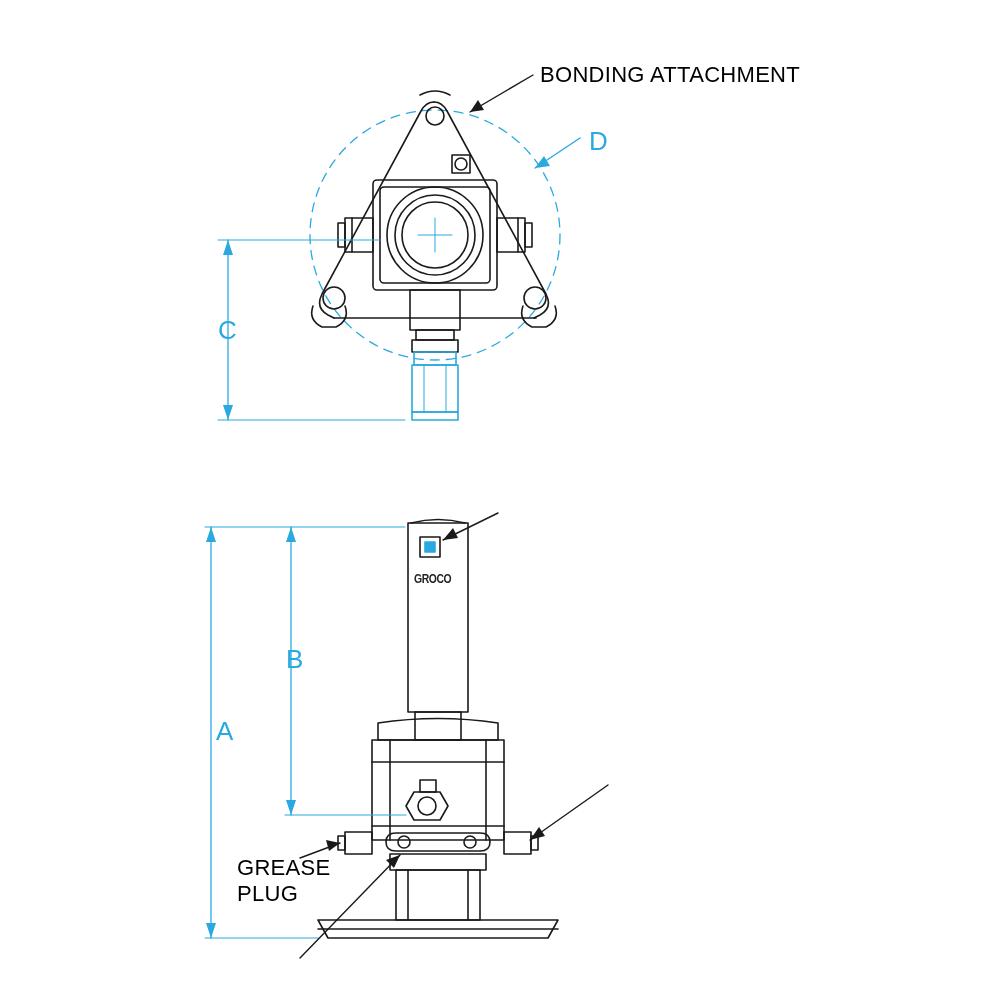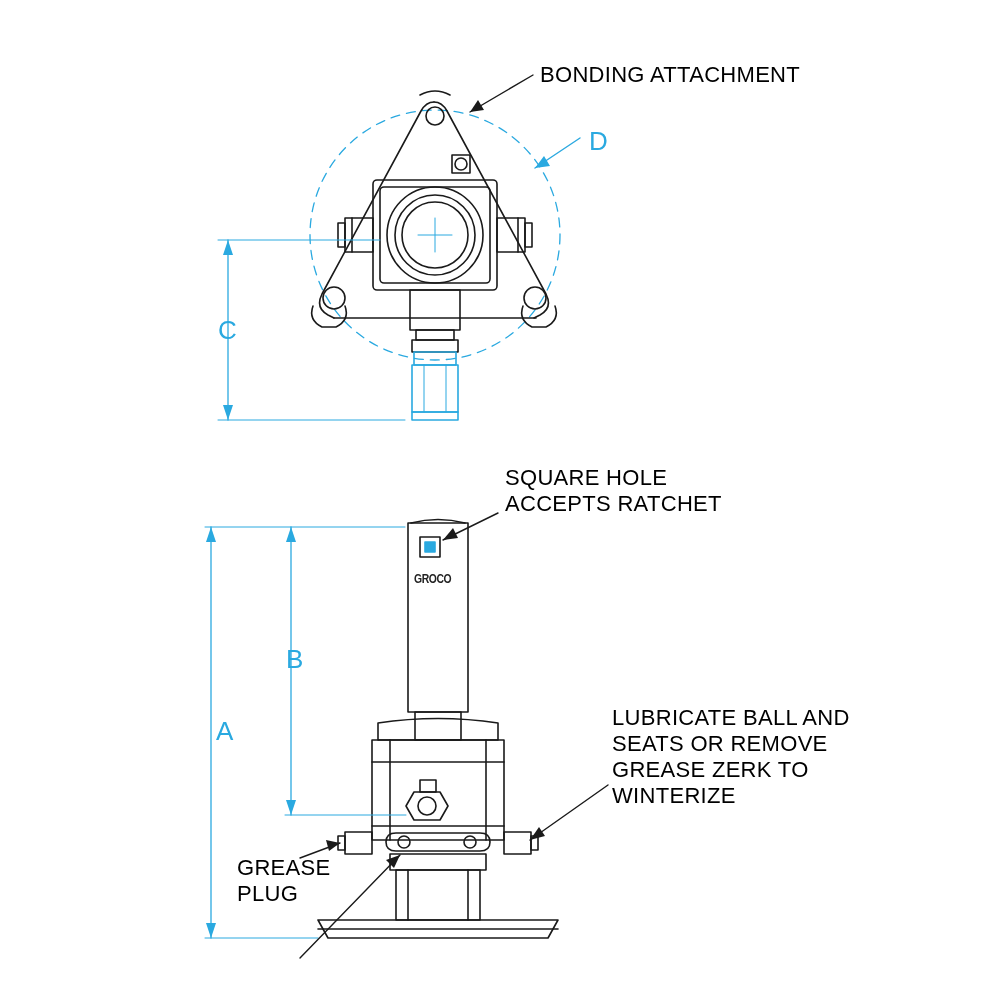--- a/index.html
+++ b/index.html
@@ -195,27 +195,21 @@
       <g stroke="#1a1a1a" stroke-width="1.4">
         <line x1="300" y1="918" x2="400" y2="815"></line>
         <path d="M400 815 L386 820 L394 828 Z" fill="#1a1a1a" stroke="none"></path>
       </g>
 
     </g>
   </svg>
 
   <div class="lbl" style="left:540px; top:22px;">BONDING ATTACHMENT</div>
 
-  <div class="lbl" style="left:505px; top:425px;">SQUARE HOLE
-ACCEPTS RATCHET</div>
-
-  <div class="lbl" style="left:612px; top:665px;">LUBRICATE BALL AND
-SEATS OR REMOVE
-GREASE ZERK TO
-WINTERIZE</div>
+
 
   <div class="lbl" style="left:237px; top:815px;">GREASE
 PLUG</div>
 
 
   <div class="dim" style="left:216px; top:676px;">A</div>
 
   <div class="dim" style="left:286px; top:604px;">B</div>
 
   <div class="dim" style="left:218px; top:275px;">C</div>

